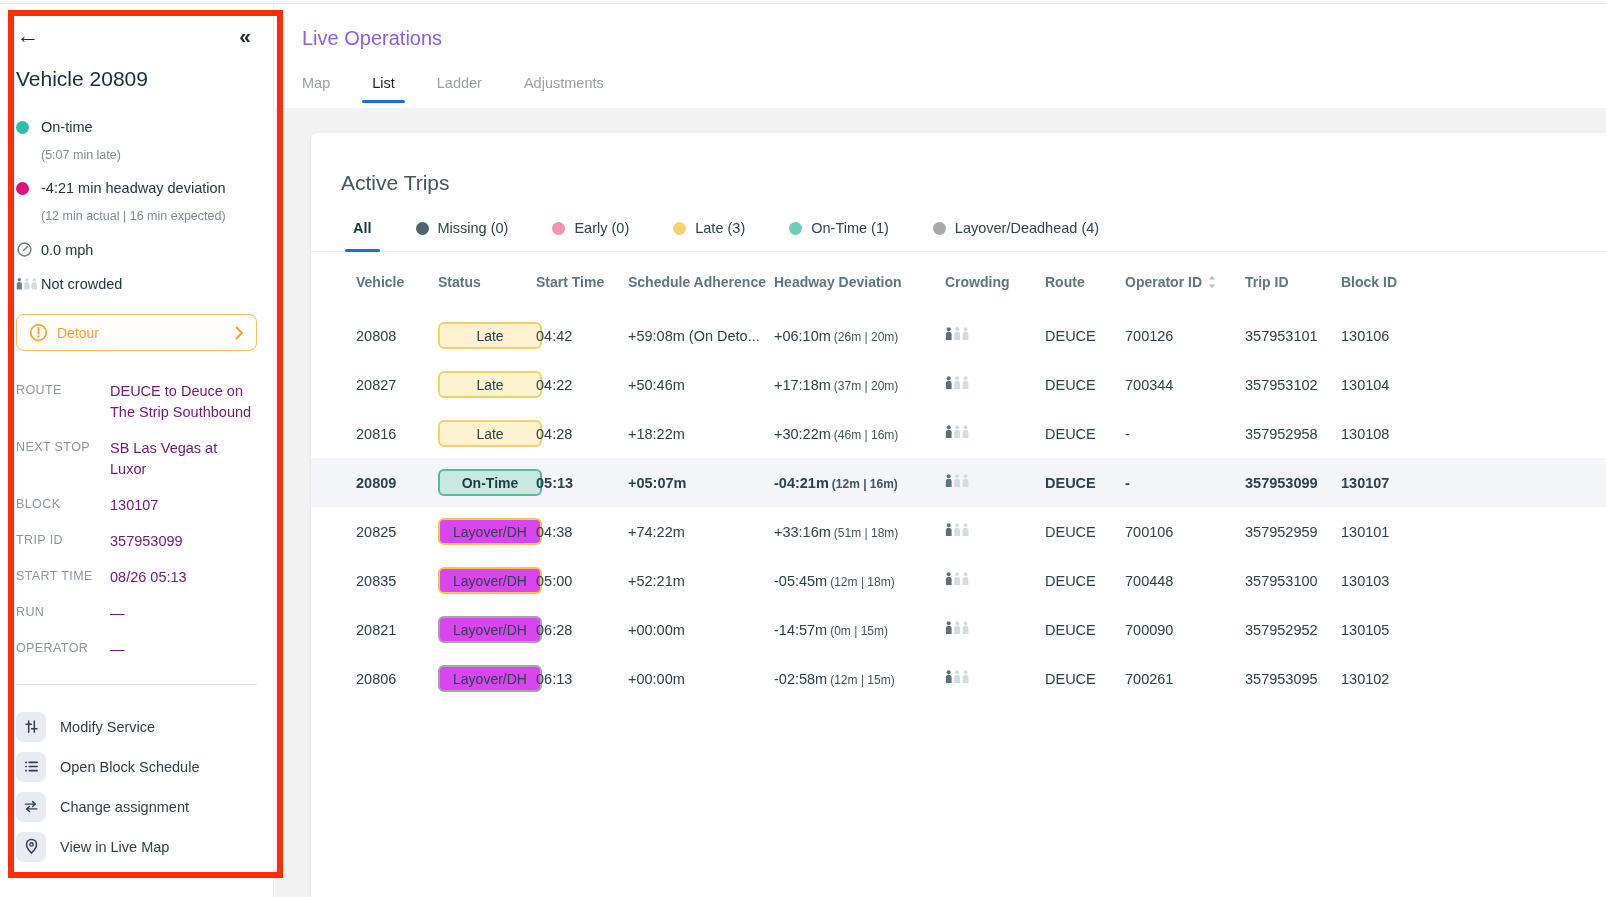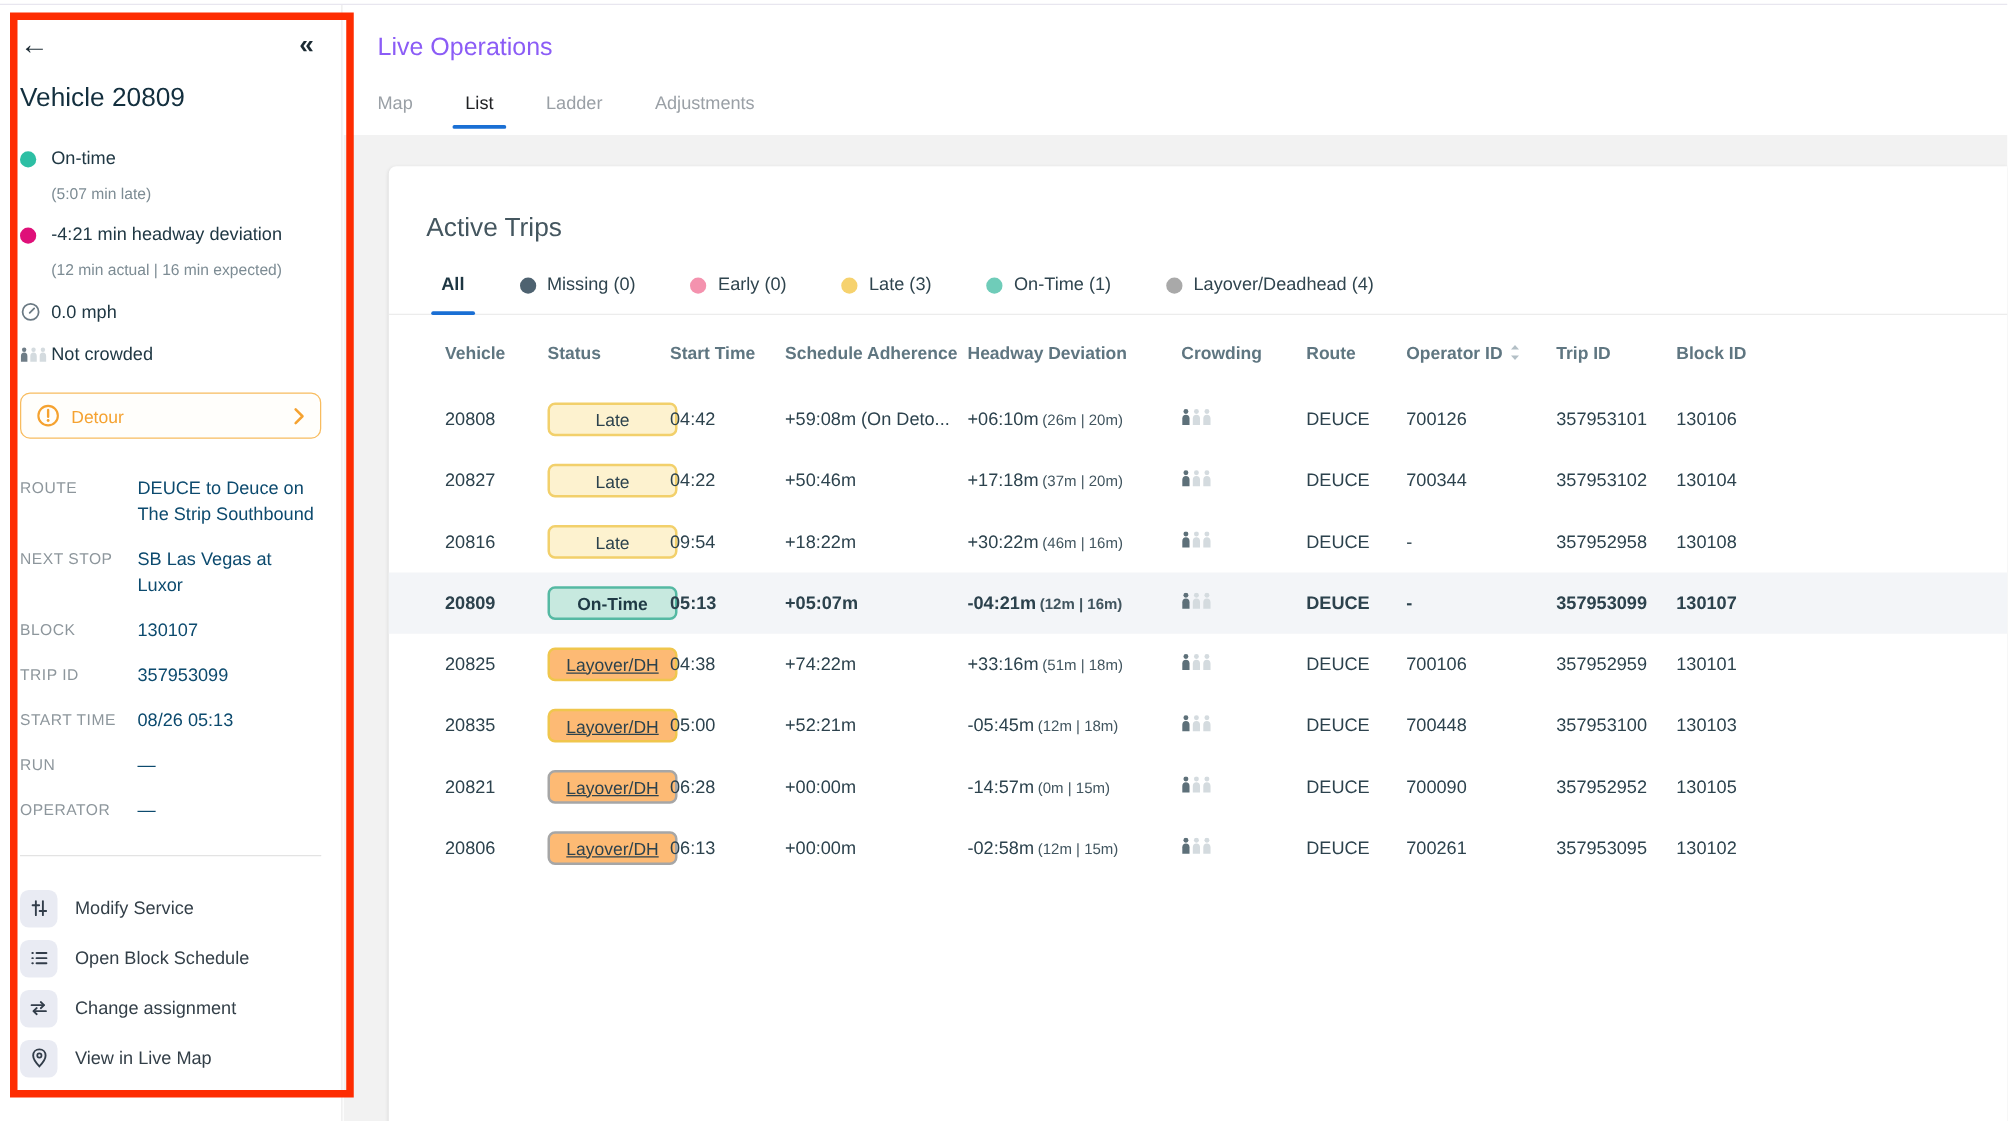--- a/index.html
+++ b/index.html
@@ -38,21 +38,21 @@
   .detour-btn {
     margin-top:22px; width:100%; height:37px; border:1.5px solid #f8bc5f; border-radius:8px;
     background:#fffefb; display:flex; align-items:center; padding:0 12px; cursor:pointer;
   }
   .detour-label { margin-left:9px; font-size:14px; font-weight:400; color:#f5a230; }
   .detour-chevron { margin-left:auto; display:flex; }
 
   .details { margin-top:30px; }
   .detail-row { display:flex; margin-bottom:15px; }
   .detail-label { width:94px; flex:0 0 94px; font-size:12.5px; color:#8d969c; letter-spacing:0.4px; padding-top:2px; }
-  .detail-value { flex:1; font-size:14.5px; color:#0c4a6e; line-height:1.45; }
+  .detail-value { flex:1; font-size:14.5px; color:#701a75; line-height:1.45; }
 
   .side-divider { border:none; border-top:1px solid #e3e3e3; margin:24px 0 0 0; }
 
   .actions { margin-top:25px; }
   .action-item { display:flex; align-items:center; height:33px; margin-bottom:7px; cursor:pointer; }
   .icon-chip {
     width:30px; height:30px; flex:0 0 30px; border-radius:7px; background:#e9ebf3;
     display:flex; align-items:center; justify-content:center;
   }
   .action-label { margin-left:14px; font-size:14.5px; color:#333f48; }
@@ -105,21 +105,21 @@
   .sub { font-size:12px; color:#41555f; margin-left:3px; font-weight:400; }
   .trow.highlight { background:#f3f5f8; }
   .trow.highlight, .trow.highlight .num, .trow.highlight .val, .trow.highlight .sub { font-weight:700; }
 
   .badge {
     display:inline-flex; align-items:center; justify-content:center;
     width:104px; height:27px; border-radius:6px; font-size:14px; border:2px solid transparent; color:#2c424d;
   }
   .badge.late { background:#fdf2cf; border-color:#f2d06b; }
   .badge.ontime { background:#c7e9df; border-color:#55b9a3; font-weight:700; color:#1f3a45; }
-  .badge.layover { background:#fdba74; border-color:#a6a6a6;text-decoration:underline; }
+  .badge.layover { background:#d946ef; border-color:#a6a6a6; }
   .badge.layover.warn { border-color:#f0c64d; }
 </style>
 </head>
 <body>
 
 <div class="topline"></div>
 
 <aside class="sidebar">
   <div class="sidebar-top">
     <span class="back-arrow">←</span>
@@ -387,21 +387,21 @@
             </svg></span>
         <span class="num">DEUCE</span>
         <span class="num">700344</span>
         <span class="num">357953102</span>
         <span class="num">130104</span>
       </div>
 
       <div class="grid-row trow">
         <span class="num">20816</span>
         <span><span class="badge late">Late</span></span>
-        <span class="num">09:54</span>
+        <span class="num">04:28</span>
         <span class="val">+18:22m</span>
         <span><span class="val">+30:22m</span><span class="sub">(46m | 16m)</span></span>
         <span><svg width="28" height="14" viewBox="0 0 30 15">
               <g fill="#5d7079">
                 <circle cx="4" cy="2.4" r="2.1"></circle>
                 <path d="M4 5.2c-2 0-3.1 1.3-3.1 3.2V14h6.2V8.4c0-1.9-1.1-3.2-3.1-3.2z"></path>
               </g>
               <g fill="#d4dbdf">
                 <circle cx="13" cy="2.4" r="2.1"></circle>
                 <path d="M13 5.2c-2 0-3.1 1.3-3.1 3.2V14h6.2V8.4c0-1.9-1.1-3.2-3.1-3.2z"></path>

